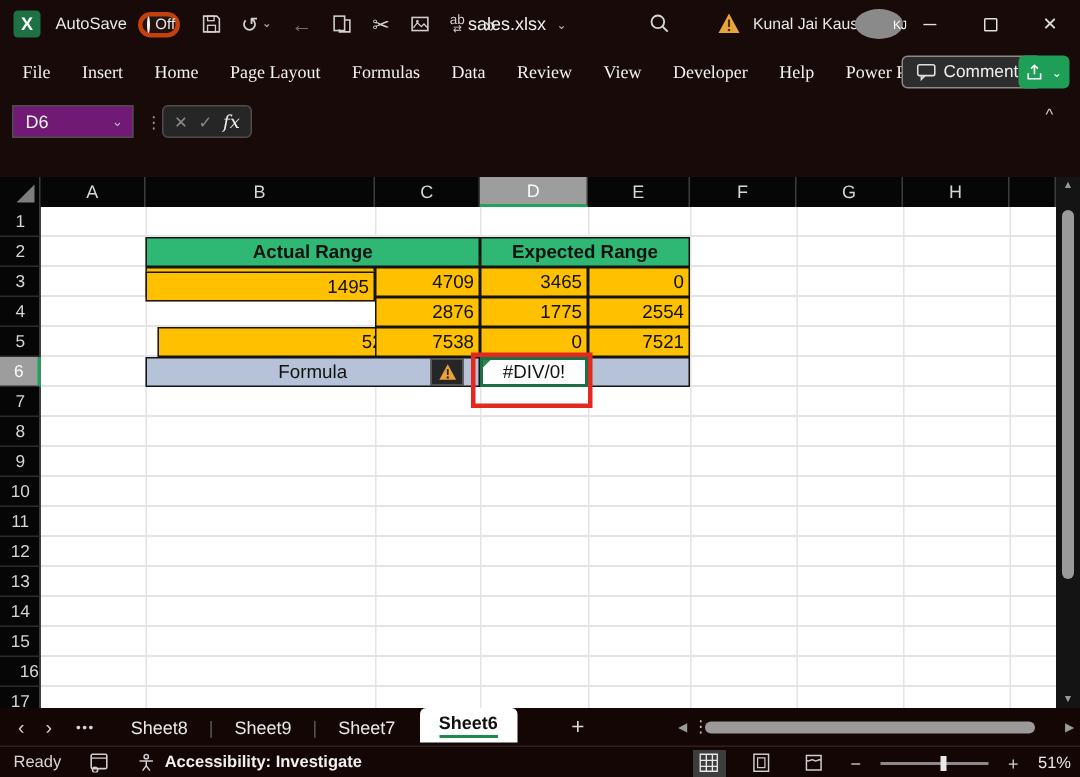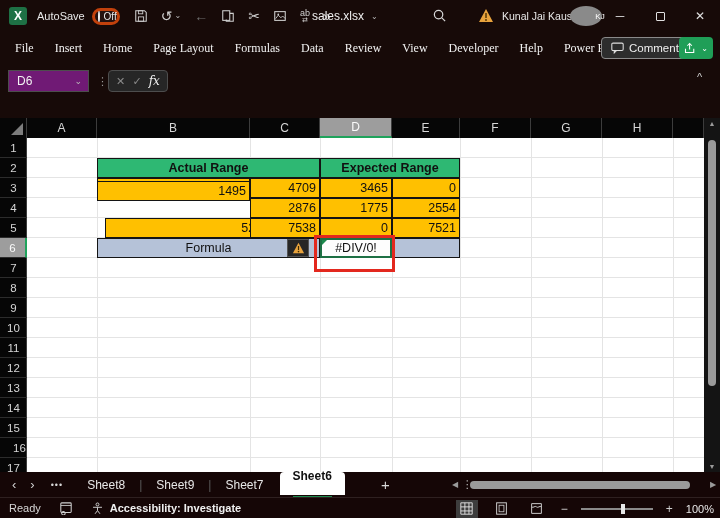--- a/index.html
+++ b/index.html
@@ -78,21 +78,21 @@
   .vthumb { position:absolute; left:4px; top:22px; width:8px; height:246px; background:#9a9a9a; border-radius:4px; }
   .varrow { position:absolute; left:0; width:16px; text-align:center; color:#9a9a9a; font-size:7px; }
 
   
   .sheettabs { position:absolute; top:472px; left:0; width:720px; height:25px; background:#150606; display:flex; align-items:center; color:#d8d8d8; }
   .st-nav { font-size:13px; color:#cfcfcf; margin-left:12px; }
   .st-dots { font-size:9px; margin-left:16px; letter-spacing:1px; }
   .tab { font-size:12px; color:#e8e8e8; padding:0 14px; }
   .tab-sep { color:#5a5a5a; font-size:12px; }
   .tab-active { background:#fff; height:23px; align-self:flex-start; border-radius:4px 4px 0 0; padding:0 13px; display:flex; align-items:center; margin:0 2px; }
-  .tab-active span { color:#111; font-size:12px; font-weight:600; border-bottom:2px solid #1c8a4e; padding-bottom:13px; }
+  .tab-active span { color:#111; font-size:12px; font-weight:600; border-bottom:2px solid #1c8a4e; padding-bottom:1px; }
   .st-plus { font-size:15px; margin-left:34px; }
   .st-vdots { font-size:11px; margin-left:72px; color:#bbb; }
   .hscroll { position:absolute; left:452px; top:0; width:268px; height:25px; display:flex; align-items:center; }
   .harrow { color:#9a9a9a; font-size:8px; width:10px; }
   .htrack { position:relative; flex:1; height:25px; }
   .hthumb { position:absolute; left:8px; top:9px; width:220px; height:8px; background:#9a9a9a; border-radius:4px; }
 
   
   .statusbar { position:absolute; top:497px; left:0; width:720px; height:21px; background:#150606; border-top:1px solid #2e2020; display:flex; align-items:center; color:#d6d6d6; font-size:11px; }
   .sb-ready { margin-left:9px; }
@@ -377,17 +377,17 @@
       <span class="view-ic">
         <svg width="13" height="13" viewBox="0 0 16 16">
             <path d="M2 14V2h12v12z M2 6c2 2 4-2 6 0s4-2 6 0" fill="none" stroke="#cfcfcf" stroke-width="1.2"></path>
           </svg>
       </span>
       <span class="zoom-minus">−</span>
       <div class="zoom-track">
           <div class="zoom-handle"></div>
         </div>
       <span class="zoom-plus">+</span>
-      <span class="zoom-pct">100%</span>
+      <span class="zoom-pct">51%</span>
     </div>
   </div>
 
 </div>
 
 </body></html>

